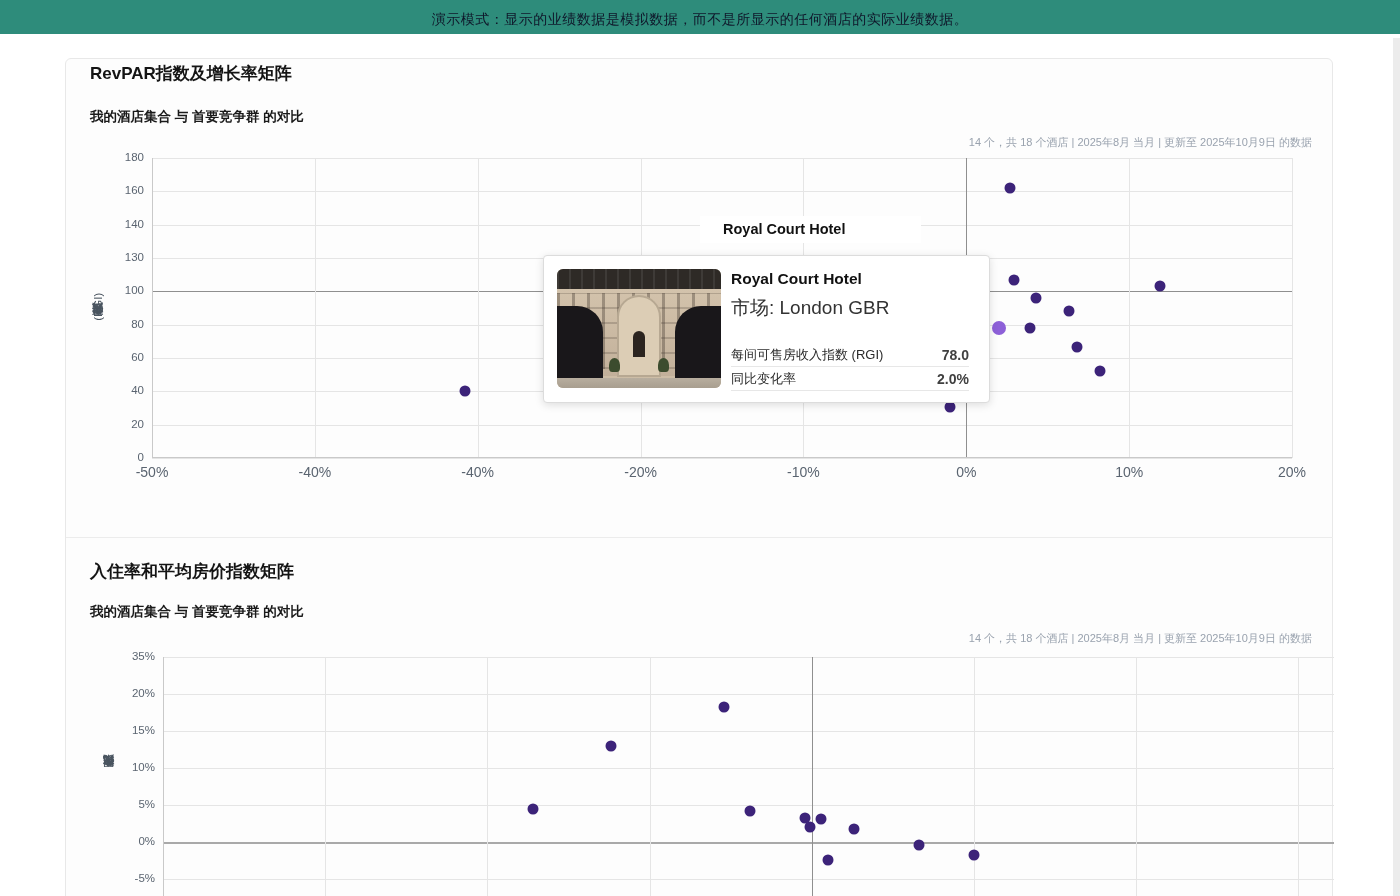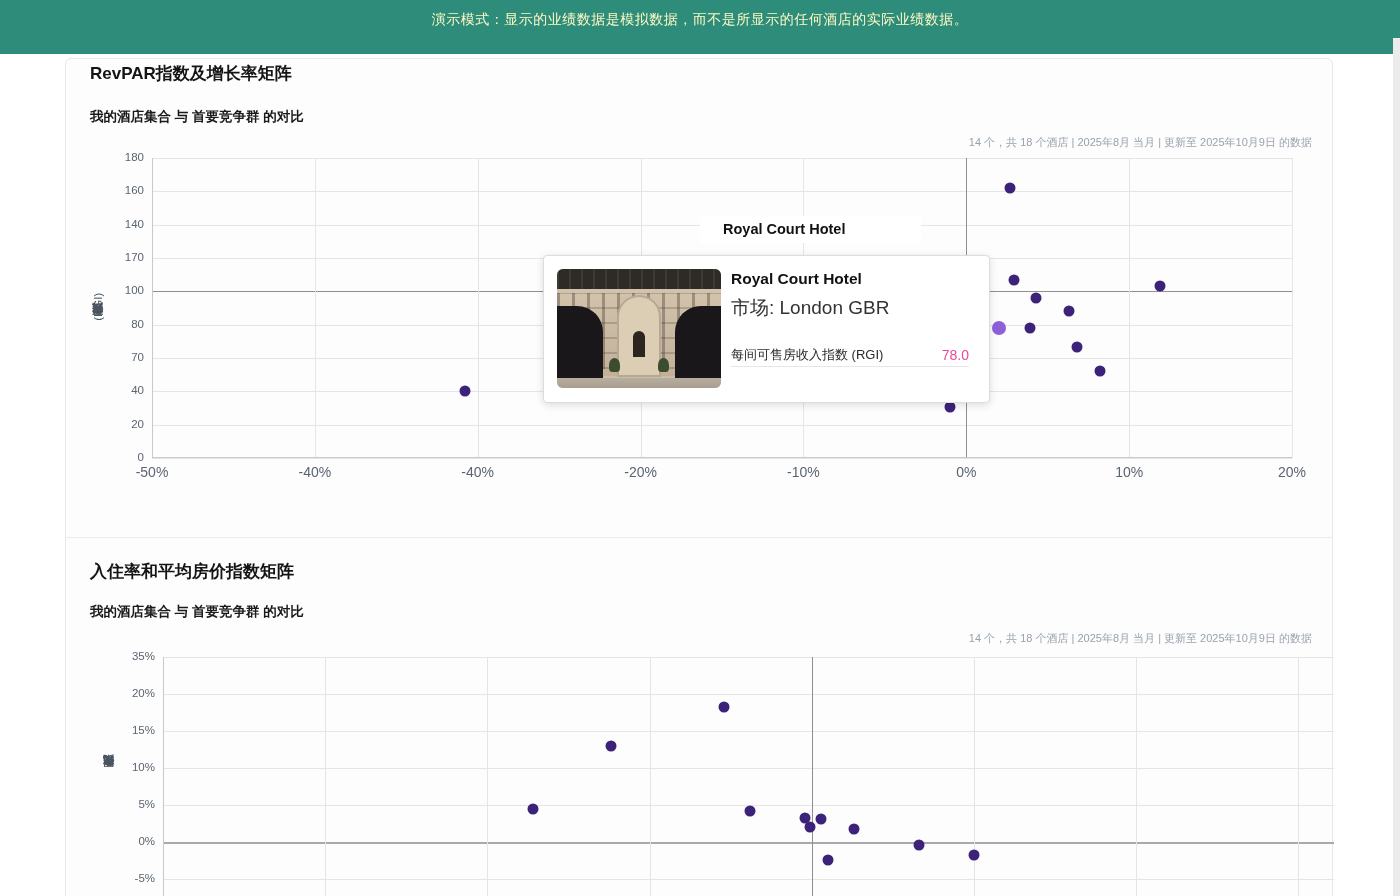--- a/index.html
+++ b/index.html
@@ -5,22 +5,22 @@
   html,body{margin:0;padding:0;}
   body{
     width:1400px;height:896px;overflow:hidden;position:relative;
     background:#ffffff;
     font-family:"Liberation Sans","DejaVu Sans",sans-serif;
     -webkit-font-smoothing:antialiased;
   }
   #root{position:absolute;inset:0;}
   
   .banner{
-    position:absolute;left:0;top:0;width:1400px;height:54px;
-    background:#2e8c7b;color:#fef9c3;font-size:14px;line-height:38px;
+    position:absolute;left:0;top:0;width:1400px;height:34px;
+    background:#2e8c7b;color:#0f172a;font-size:14px;line-height:38px;
     text-align:center;letter-spacing:.5px;
   }
   
   .card{
     position:absolute;left:65px;top:58px;width:1268px;height:860px;
     background:#fdfdfd;border:1px solid #e8e8e8;border-radius:6px 6px 0 0;
     box-sizing:border-box;
   }
   .divider{position:absolute;left:66px;top:537px;width:1267px;height:1px;background:#ececec;}
   .sec-title{position:absolute;left:90px;font-size:17px;font-weight:bold;color:#141414;}
@@ -58,21 +58,21 @@
     position:absolute;left:543px;top:255px;width:447px;height:148px;z-index:10;
     background:#ffffff;border:1px solid #dcdcdc;border-radius:4px;
     box-shadow:0 2px 8px rgba(0,0,0,.13);box-sizing:border-box;
   }
   .t-title{position:absolute;left:187px;top:14px;font-size:15.5px;font-weight:bold;color:#111;}
   .t-market{position:absolute;left:187px;top:39px;font-size:19px;color:#333;}
   .t-rows{position:absolute;left:187px;top:87px;width:238px;}
   .t-row{display:flex;justify-content:space-between;align-items:center;height:23px;
          border-bottom:1px solid #e7e7e7;}
   .t-row .lab{font-size:13px;color:#2a2a2a;}
-  .t-row .val{font-size:14px;font-weight:normal;color:#ec4899;}
+  .t-row .val{font-size:14px;font-weight:bold;color:#404040;}
   
   .photo{position:absolute;left:13px;top:13px;width:164px;height:119px;border-radius:6px;
          overflow:hidden;background:#cdbda6;}
   .p-awning{position:absolute;left:0;top:0;width:100%;height:20px;background:#2e2a26;
     background-image:repeating-linear-gradient(90deg,rgba(255,255,255,.08) 0 2px,transparent 2px 12px);}
   .p-facade{position:absolute;left:0;top:20px;width:100%;height:87px;
     background:linear-gradient(#d3c3ac,#c2b09a);}
   .p-windows{position:absolute;left:0;top:4px;width:100%;height:76px;
     background-image:
       repeating-linear-gradient(90deg,rgba(58,48,40,.35) 0 3px,transparent 3px 15px),
@@ -130,20 +130,24 @@
       <div class="p-gate-r"></div>
       <div class="p-ground"></div>
     </div>
     <div class="t-title">Royal Court Hotel</div>
     <div class="t-market">市场: London GBR</div>
     <div class="t-rows">
       <div class="t-row">
         <span class="lab">每间可售房收入指数 (RGI)</span>
         <span class="val">78.0</span>
       </div>
+      <div class="t-row">
+        <span class="lab">同比变化率</span>
+        <span class="val">2.0%</span>
+      </div>
     </div>
   </div>
 
 <div class="chart" style="left: 152px; top: 158px; width: 1140px; height: 300px;">
       <div class="gl h" style="top: 300px;"></div>
       <div class="gl h" style="top: 266.667px;"></div>
       <div class="gl h" style="top: 233.333px;"></div>
       <div class="gl h" style="top: 200px;"></div>
       <div class="gl h" style="top: 166.667px;"></div>
       <div class="gl h zero" style="top: 133.333px;"></div>
@@ -156,24 +160,24 @@
       <div class="gl v" style="left: 488.571px;"></div>
       <div class="gl v" style="left: 651.429px;"></div>
       <div class="gl v zero" style="left: 814.286px;"></div>
       <div class="gl v" style="left: 977.143px;"></div>
       <div class="gl v" style="left: 1140px;"></div>
       <div class="axis-left"></div>
       <div class="axis-bottom"></div>
       <div class="ytick" style="top: 293px;">0</div>
       <div class="ytick" style="top: 259.667px;">20</div>
       <div class="ytick" style="top: 226.333px;">40</div>
-      <div class="ytick" style="top: 193px;">70</div>
+      <div class="ytick" style="top: 193px;">60</div>
       <div class="ytick" style="top: 159.667px;">80</div>
       <div class="ytick" style="top: 126.333px;">100</div>
-      <div class="ytick" style="top: 93px;">170</div>
+      <div class="ytick" style="top: 93px;">130</div>
       <div class="ytick" style="top: 59.6667px;">140</div>
       <div class="ytick" style="top: 26.3333px;">160</div>
       <div class="ytick" style="top: -7px;">180</div>
       <div class="xtick" style="left: 0px; top: 306px;">-50%</div>
       <div class="xtick" style="left: 162.857px; top: 306px;">-40%</div>
       <div class="xtick" style="left: 325.714px; top: 306px;">-40%</div>
       <div class="xtick" style="left: 488.571px; top: 306px;">-20%</div>
       <div class="xtick" style="left: 651.429px; top: 306px;">-10%</div>
       <div class="xtick" style="left: 814.286px; top: 306px;">0%</div>
       <div class="xtick" style="left: 977.143px; top: 306px;">10%</div>

